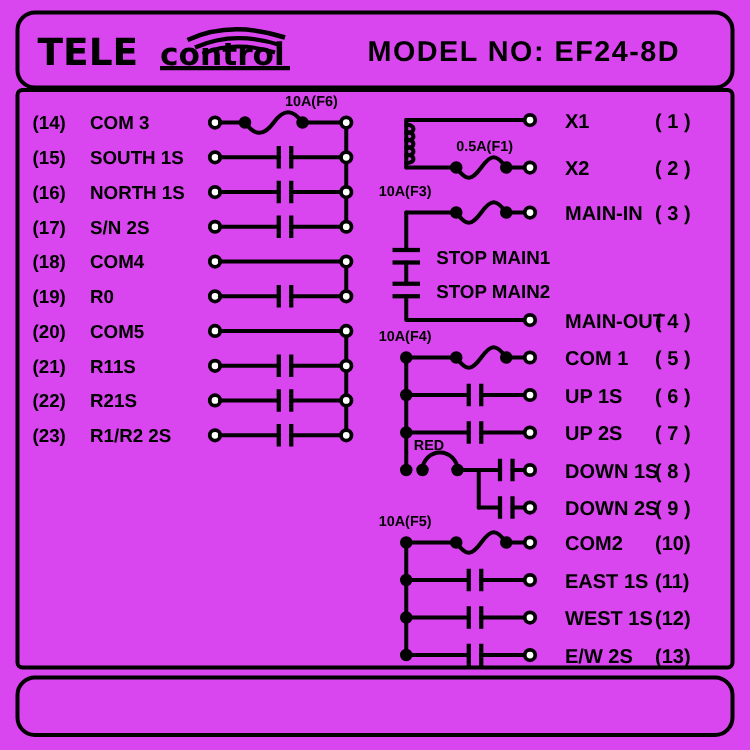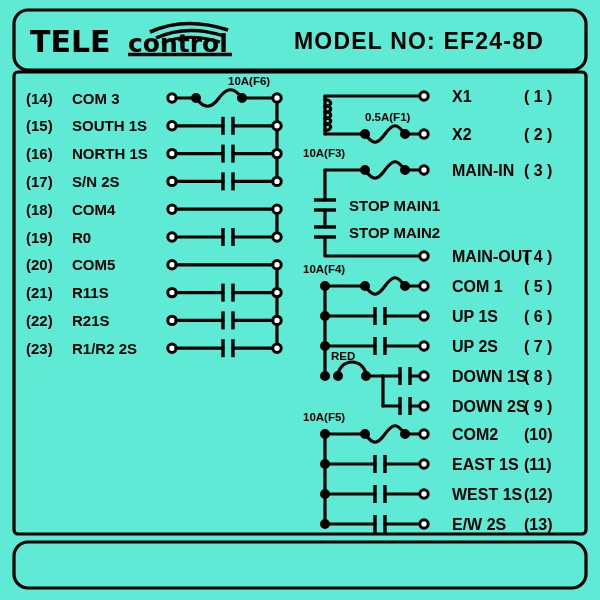--- a/index.html
+++ b/index.html
@@ -1,17 +1,17 @@
 <!DOCTYPE html>
 <html><head>
 <meta charset="utf-8">
 <style>
   html,body{margin:0;padding:0;background:#ffffff;}
   body{width:600px;height:600px;font-family:"Liberation Sans",sans-serif;}
-  #stage{position:relative;width:600px;height:600px;overflow:hidden;background:#5eead4;}
+  #stage{position:relative;width:600px;height:600px;overflow:hidden;background:#d946ef;}
   svg#sheet{position:absolute;left:0;top:0;width:600px;height:600px;}
   .lbl{font-family:"Liberation Sans",sans-serif;font-weight:bold;fill:#000;}
   .t-left-num{font-size:15px;}
   .t-left-name{font-size:15px;}
   .t-right-name{font-size:16px;}
   .t-right-num{font-size:16px;}
   .t-fuse{font-size:11.5px;font-weight:bold;}
   .t-stop{font-size:15px;font-weight:bold;}
   .t-red{font-size:11.5px;font-weight:bold;}
   .t-model{font-size:23px;font-weight:bold;letter-spacing:1.2px;}

